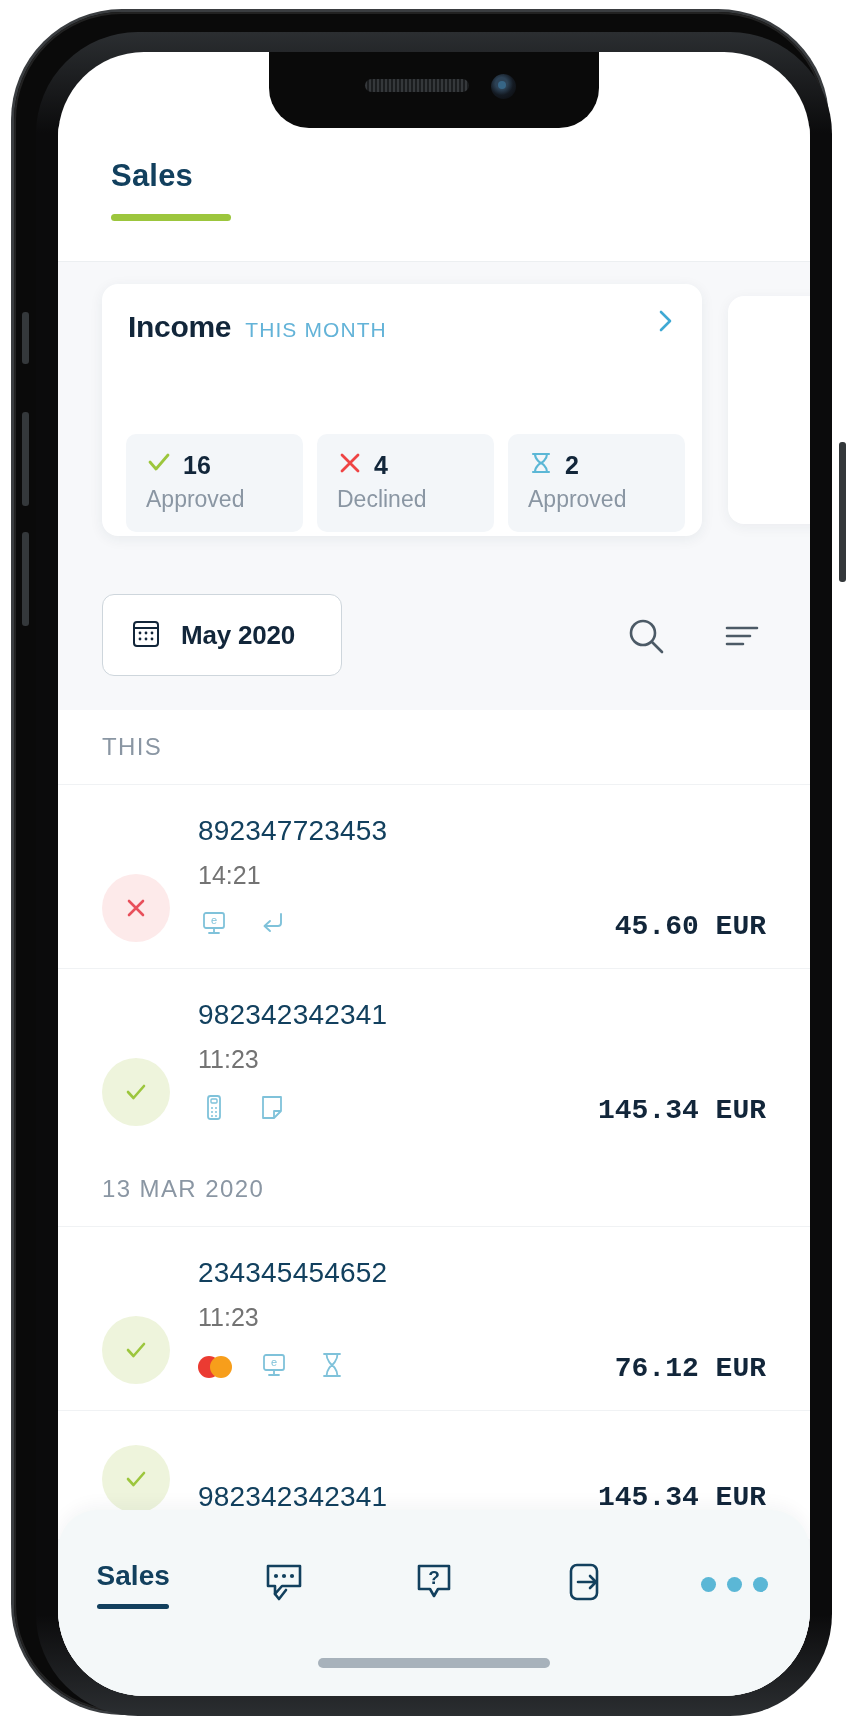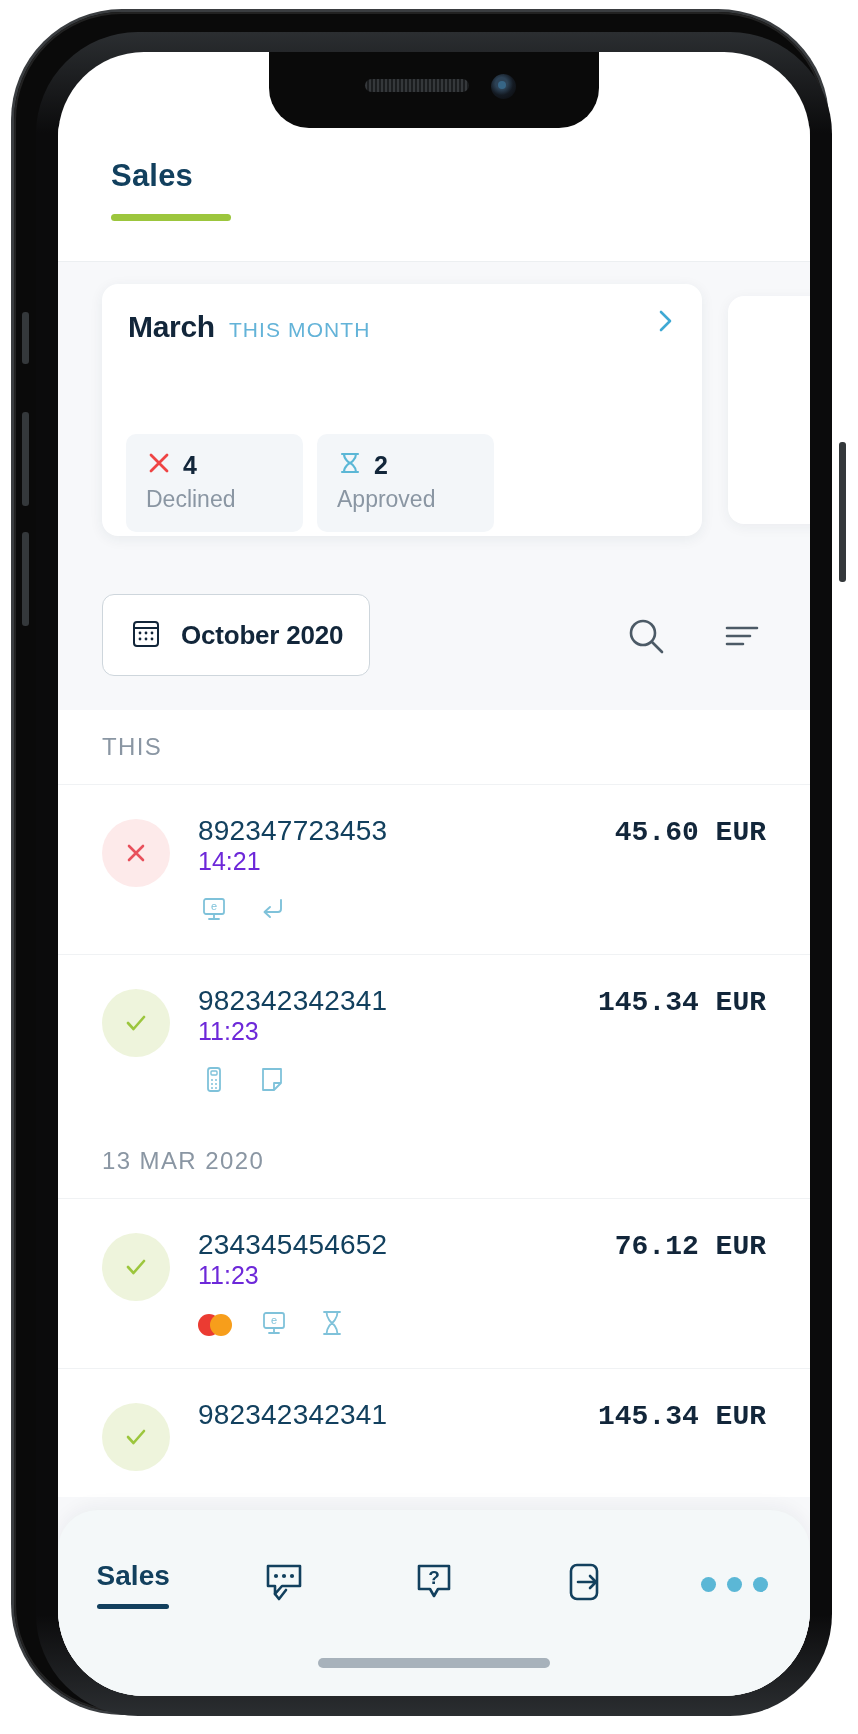--- a/index.html
+++ b/index.html
@@ -102,28 +102,28 @@
   }
   .datebtn .lbl{font-size:26px;font-weight:700;color:#12263a;letter-spacing:-.2px;}
   .iconbtn{position:absolute;top:50px;width:44px;height:44px;}
   .ib-search{right:142px;}
   .ib-filter{right:46px;}
 
   
   .list{background:#fff;}
   .daylabel{height:74px;display:flex;align-items:center;padding-left:44px;background:#fff;
     font-size:24px;color:#8a96a3;letter-spacing:1.4px;}
-  .row{position:relative;display:flex;align-items:flex-start;padding:30px 44px 26px 44px;background:#fff;
+  .row{position:relative;display:flex;align-items:flex-end;padding:30px 44px 26px 44px;background:#fff;
     border-top:1px solid #f0f2f4;box-sizing:border-box;}
   .row .avatar{width:68px;height:68px;border-radius:50%;flex:0 0 auto;display:flex;align-items:center;justify-content:center;margin-top:4px;}
   .av-ok{background:#eef4dc;}
   .av-no{background:#fdeaea;}
   .row .mid{flex:1 1 auto;margin-left:28px;}
   .row .txid{font-size:28px;color:#12405e;font-weight:500;letter-spacing:.2px;}
-  .row .time{margin-top:0;font-size:25px;color:#6d28d9;}
+  .row .time{margin-top:14px;font-size:25px;color:#737373;}
   .row .badges{margin-top:18px;display:flex;align-items:center;gap:26px;height:34px;}
   .row .amt{font-size:28px;font-weight:700;color:#12263a;margin-top:2px;white-space:nowrap;font-family:Liberation Mono, monospace;}
 
   .mc{width:34px;height:22px;position:relative;}
   .mc i{position:absolute;top:0;width:22px;height:22px;border-radius:50%;}
   .mc i:nth-child(1){left:0;background:#eb3b32;}
   .mc i:nth-child(2){left:12px;background:#f79e1b;}
 
   
   .tabbar{
@@ -165,30 +165,41 @@
         </div>
         <div class="head-sep"></div>
       </div>
 
       <div class="body">
 
         <div class="cardzone">
           <div class="card-ghost"></div>
           <div class="card">
             <div class="card-hd">
-              <span class="t1">March</span>
+              <span class="t1">Income</span>
               <span class="t2">THIS MONTH</span>
             </div>
             <div class="chev">
               <svg width="26" height="26" viewBox="0 0 26 26">
                 <path d="M9 4 L18 13 L9 22" stroke="#3fa9d4" stroke-width="2.6" fill="none" stroke-linecap="round" stroke-linejoin="round"></path>
               </svg>
             </div>
 
             <div class="chips">
+              <div class="chip">
+                <div class="top">
+                  <span>
+                    <svg width="26" height="26" viewBox="0 0 26 26">
+                        <path d="M4 12 L10 19 L22 5" stroke="#9cc63d" stroke-width="2.8" fill="none" stroke-linecap="round" stroke-linejoin="round"></path>
+                      </svg>
+                  </span>
+                  <span class="num">16</span>
+                </div>
+                <div class="cap">Approved</div>
+              </div>
 
               <div class="chip">
                 <div class="top">
                   <span>
                     <svg width="26" height="26" viewBox="0 0 26 26">
                       <path d="M5 5 L21 21 M21 5 L5 21" stroke="#ef4444" stroke-width="2.8" fill="none" stroke-linecap="round"></path>
                     </svg>
                   </span>
                   <span class="num">4</span>
                 </div>
@@ -219,21 +230,21 @@
                 <g fill="#12263a">
                   <circle cx="11" cy="17" r="1.4"></circle>
                     <circle cx="17" cy="17" r="1.4"></circle>
                     <circle cx="23" cy="17" r="1.4"></circle>
                   <circle cx="11" cy="23" r="1.4"></circle>
                     <circle cx="17" cy="23" r="1.4"></circle>
                     <circle cx="23" cy="23" r="1.4"></circle>
                 </g>
               </svg>
             </span>
-            <span class="lbl">October 2020</span>
+            <span class="lbl">May 2020</span>
           </div>
 
           <div class="iconbtn ib-search">
             <svg width="44" height="44" viewBox="0 0 44 44">
               <circle cx="19" cy="19" r="12" stroke="#4c5a66" stroke-width="2.6" fill="none"></circle>
               <path d="M28 28 L38 38" stroke="#4c5a66" stroke-width="2.6" stroke-linecap="round"></path>
             </svg>
           </div>
 
           <div class="iconbtn ib-filter">

